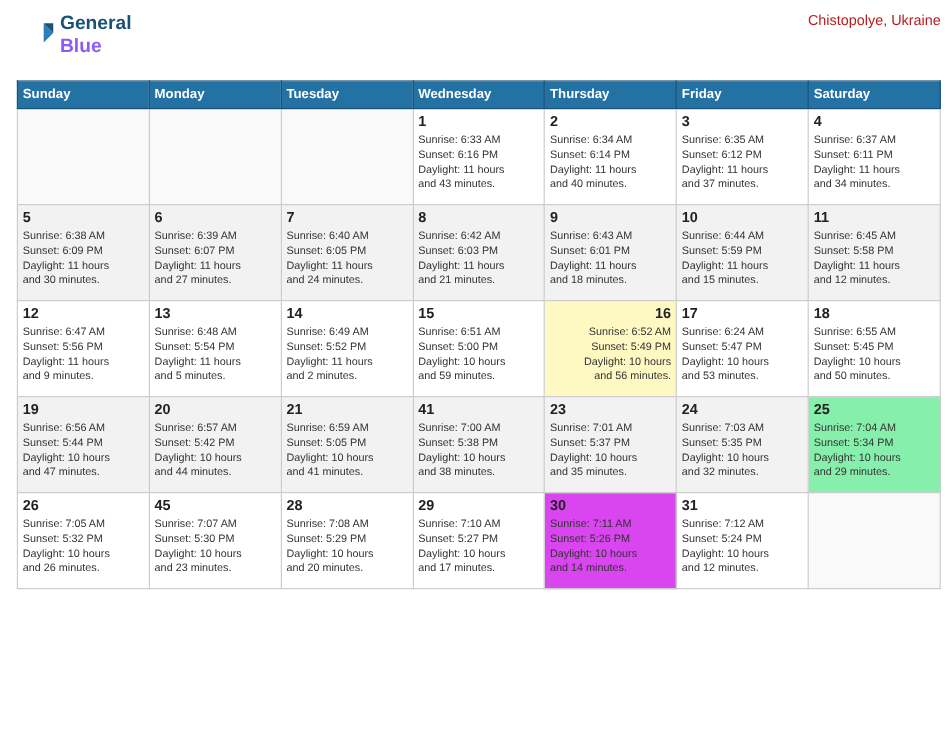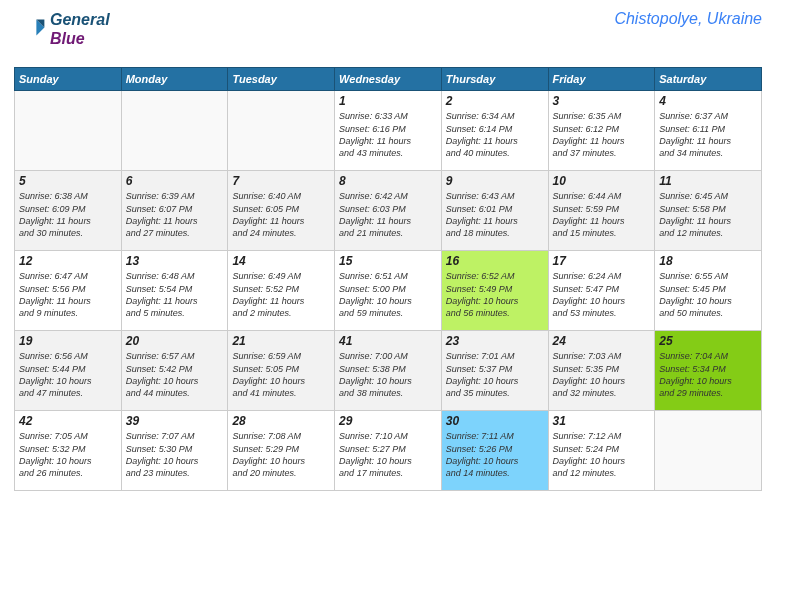--- a/index.html
+++ b/index.html
@@ -5,22 +5,21 @@
     * { margin: 0; padding: 0; box-sizing: border-box; }
     body {
       font-family: Arial, sans-serif;
       background: #fff;
       width: 792px;
       height: 612px;
       overflow: hidden;
     }
     .container {
       width: 792px;
-      padding: 10px 30px 6px 14px;
-      font-style: italic;
+      padding: 10px 8px 6px 14px;
     }
     .header {
       display: flex;
       justify-content: space-between;
       align-items: flex-start;
       margin-bottom: 8px;
     }
     .logo {
       display: flex;
       align-items: center;
@@ -35,22 +34,22 @@
     }
     .title-block {
       text-align: right;
     }
     .month-title {
       font-size: 32px;
       font-weight: normal;
       color: #1a1a1a;
     }
     .location {
-      font-size: 16px;
-      color: #3b82f6;
+      font-size: 12px;
+      color: #b91c1c;
     }
     table {
       width: 100%;
       border-collapse: collapse;
       table-layout: fixed;
       margin-top: 19px;
     }
     th {
       background-color: #2471a3;
       color: white;
@@ -90,21 +89,21 @@
 <div class="container">
   <div class="header">
     <div class="logo">
       <svg class="logo-icon" viewBox="0 0 40 40">
         <rect x="0" y="0" width="40" height="40" fill="white"></rect>
         <polygon points="28,8 38,18 28,28" fill="#2980b9"></polygon>
         <polygon points="28,8 38,8 38,18" fill="#1a5276"></polygon>
       </svg>
       <div>
         <div style="color:#1a5276;font-weight:bold;font-size:16px;line-height:1.2;">General</div>
-        <div style="color:#701a75;font-weight:bold;font-size:16px;line-height:1.2;">Blue</div>
+        <div style="color:#8b5cf6;font-weight:bold;font-size:16px;line-height:1.2;">Blue</div>
       </div>
     </div>
     <div class="title-block">
       <div class="location">Chistopolye, Ukraine</div>
     </div>
   </div>
 
   <table>
     <thead>
       <tr>
@@ -224,21 +223,21 @@
 Daylight: 11 hours
 and 2 minutes.</div>
           </td>
           <td style="background: rgb(255, 255, 255);">
             <span class="day-num">15</span>
             <div class="day-info" style="white-space: pre-line;">Sunrise: 6:51 AM
 Sunset: 5:00 PM
 Daylight: 10 hours
 and 59 minutes.</div>
           </td>
-          <td style="background: #bef264;">
+          <td style="background: #fef9c3; text-align: right;">
             <span class="day-num">16</span>
             <div class="day-info" style="white-space: pre-line;">Sunrise: 6:52 AM
 Sunset: 5:49 PM
 Daylight: 10 hours
 and 56 minutes.</div>
           </td>
           <td style="background: rgb(255, 255, 255);">
             <span class="day-num">17</span>
             <div class="day-info" style="white-space: pre-line;">Sunrise: 6:24 AM
 Sunset: 5:47 PM
@@ -289,58 +288,58 @@
 Daylight: 10 hours
 and 35 minutes.</div>
           </td>
           <td style="background: rgb(242, 242, 242);">
             <span class="day-num">24</span>
             <div class="day-info" style="white-space: pre-line;">Sunrise: 7:03 AM
 Sunset: 5:35 PM
 Daylight: 10 hours
 and 32 minutes.</div>
           </td>
-          <td style="background: #84cc16;">
+          <td style="background: #86efac;">
             <span class="day-num">25</span>
             <div class="day-info" style="white-space: pre-line;">Sunrise: 7:04 AM
 Sunset: 5:34 PM
 Daylight: 10 hours
 and 29 minutes.</div>
           </td>
         </tr>
         <tr>
           <td style="background: rgb(255, 255, 255);">
-            <span class="day-num">42</span>
+            <span class="day-num">26</span>
             <div class="day-info" style="white-space: pre-line;">Sunrise: 7:05 AM
 Sunset: 5:32 PM
 Daylight: 10 hours
 and 26 minutes.</div>
           </td>
           <td style="background: rgb(255, 255, 255);">
-            <span class="day-num">39</span>
+            <span class="day-num">45</span>
             <div class="day-info" style="white-space: pre-line;">Sunrise: 7:07 AM
 Sunset: 5:30 PM
 Daylight: 10 hours
 and 23 minutes.</div>
           </td>
           <td style="background: rgb(255, 255, 255);">
             <span class="day-num">28</span>
             <div class="day-info" style="white-space: pre-line;">Sunrise: 7:08 AM
 Sunset: 5:29 PM
 Daylight: 10 hours
 and 20 minutes.</div>
           </td>
           <td style="background: rgb(255, 255, 255);">
             <span class="day-num">29</span>
             <div class="day-info" style="white-space: pre-line;">Sunrise: 7:10 AM
 Sunset: 5:27 PM
 Daylight: 10 hours
 and 17 minutes.</div>
           </td>
-          <td style="background: #7dd3fc;">
+          <td style="background: #d946ef;">
             <span class="day-num">30</span>
             <div class="day-info" style="white-space: pre-line;">Sunrise: 7:11 AM
 Sunset: 5:26 PM
 Daylight: 10 hours
 and 14 minutes.</div>
           </td>
           <td style="background: rgb(255, 255, 255);">
             <span class="day-num">31</span>
             <div class="day-info" style="white-space: pre-line;">Sunrise: 7:12 AM
 Sunset: 5:24 PM

